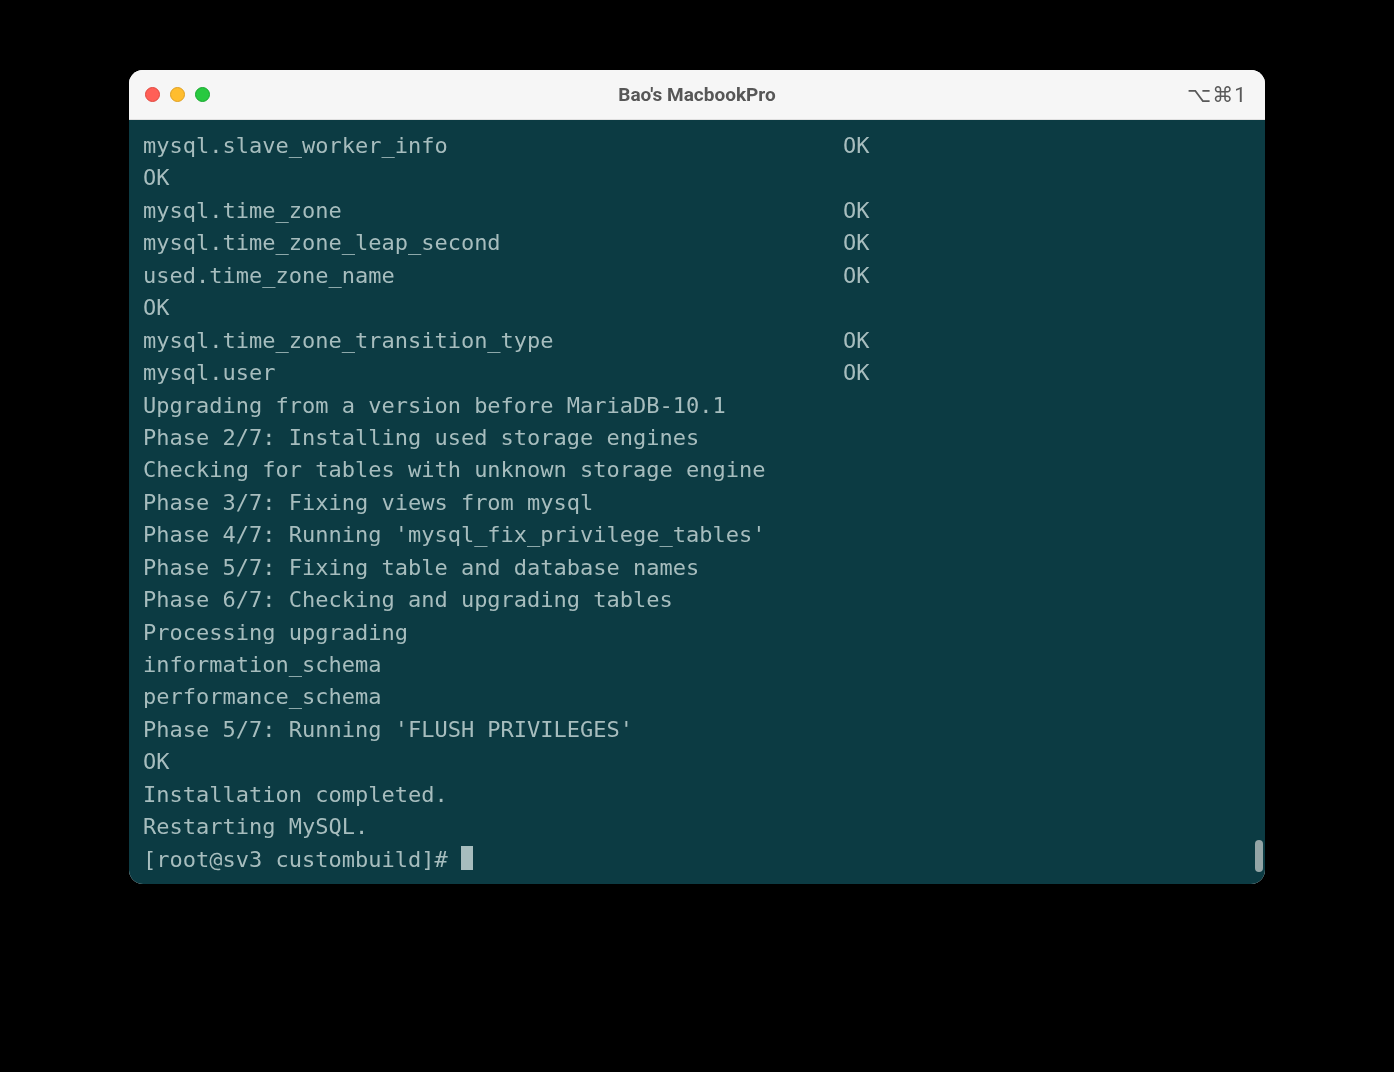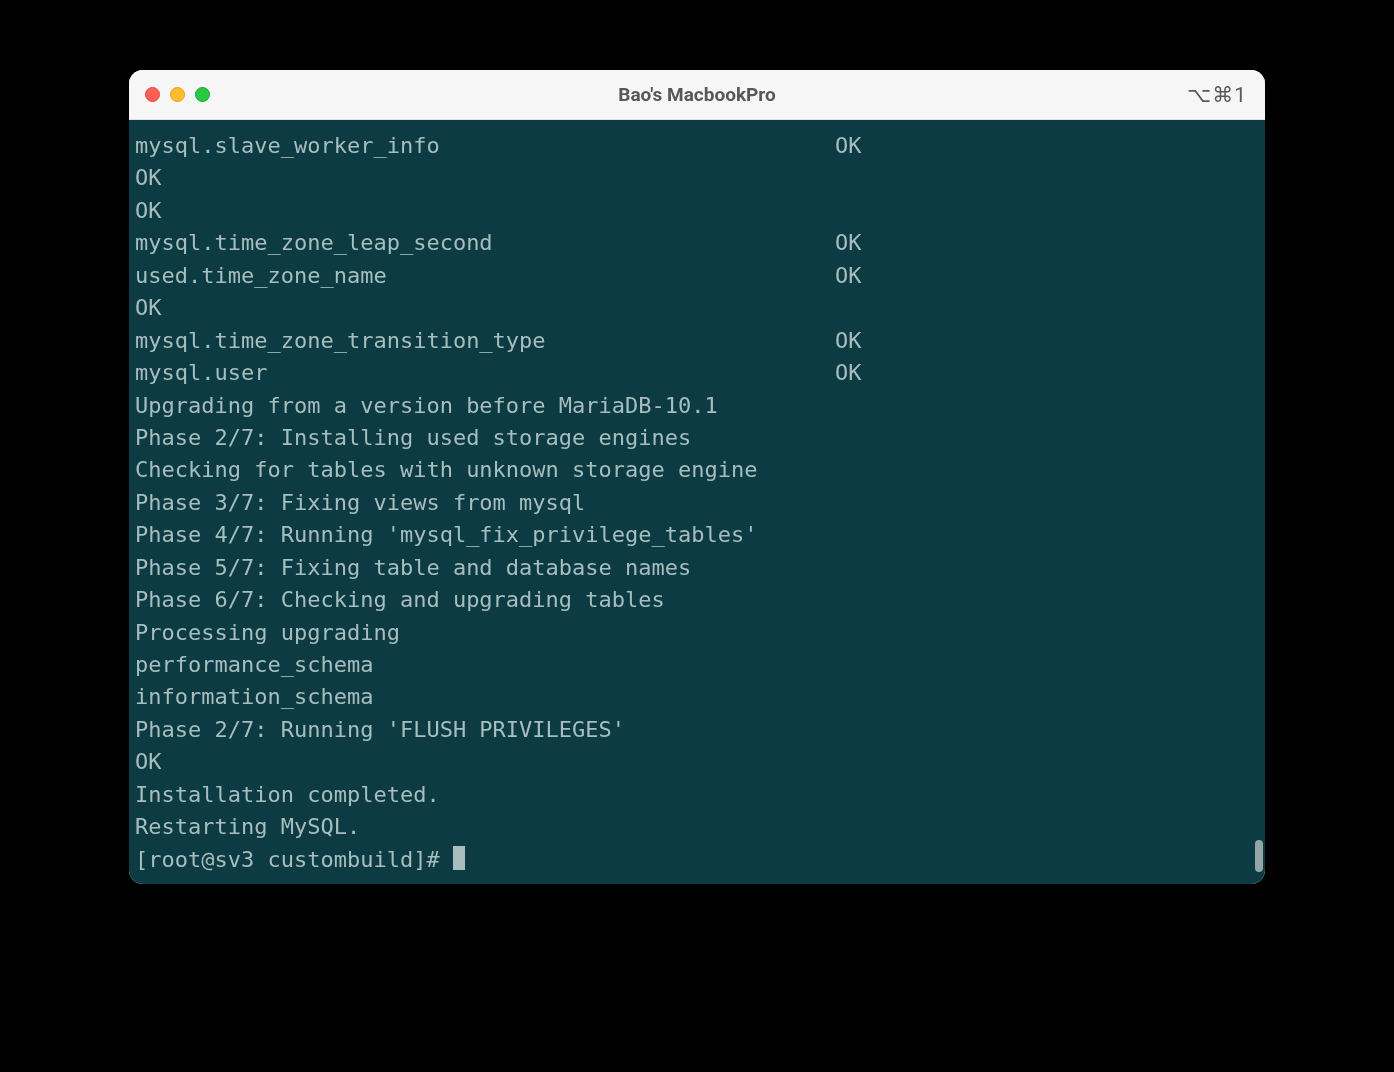--- a/index.html
+++ b/index.html
@@ -71,21 +71,21 @@
       top: 50%;
       transform: translateY(-50%);
       font-size: 21px;
       color: #595959;
       font-weight: 400;
       letter-spacing: 1px;
     }
 
     .terminal-body {
       background: #0c3b43;
-      padding: 10px 14px 14px 6px;
+      padding: 10px 14px 14px 14px;
       font-family: "SF Mono", ui-monospace, Menlo, Monaco, Consolas, monospace;
       font-size: 22px;
       line-height: 1.475;
       color: #a7bdbe;
       position: relative;
       height: 764px;
       overflow: hidden;
     }
 
     .table-line {
@@ -142,20 +142,21 @@
   <div class="terminal-body">
 
     <div class="table-line">
       <span class="table-name">mysql.slave_worker_info</span>
       <span class="table-status">OK</span>
     </div>
     <div class="table-line">
       <span class="table-status">OK</span>
     </div>
     <div class="table-line">
+      <span class="table-name">mysql.time_zone</span>
       <span class="table-status">OK</span>
     </div>
     <div class="table-line">
       <span class="table-name">mysql.time_zone_leap_second</span>
       <span class="table-status">OK</span>
     </div>
     <div class="table-line">
       <span class="table-name">used.time_zone_name</span>
       <span class="table-status">OK</span>
     </div>
@@ -172,23 +173,23 @@
     </div>
 
     <div class="plain-line">Upgrading from a version before MariaDB-10.1</div>
     <div class="plain-line">Phase 2/7: Installing used storage engines</div>
     <div class="plain-line">Checking for tables with unknown storage engine</div>
     <div class="plain-line">Phase 3/7: Fixing views from mysql</div>
     <div class="plain-line">Phase 4/7: Running 'mysql_fix_privilege_tables'</div>
     <div class="plain-line">Phase 5/7: Fixing table and database names</div>
     <div class="plain-line">Phase 6/7: Checking and upgrading tables</div>
     <div class="plain-line">Processing upgrading</div>
+    <div class="plain-line">information_schema</div>
     <div class="plain-line">performance_schema</div>
-    <div class="plain-line">information_schema</div>
-    <div class="plain-line">Phase 2/7: Running 'FLUSH PRIVILEGES'</div>
+    <div class="plain-line">Phase 5/7: Running 'FLUSH PRIVILEGES'</div>
     <div class="plain-line">OK</div>
     <div class="plain-line">Installation completed.</div>
     <div class="plain-line">Restarting MySQL.</div>
 
     <div class="plain-line"><span>[root@sv3 custombuild]# </span><span class="cursor"></span></div>
 
     <div class="scrollbar"></div>
   </div>
 
 </div>

